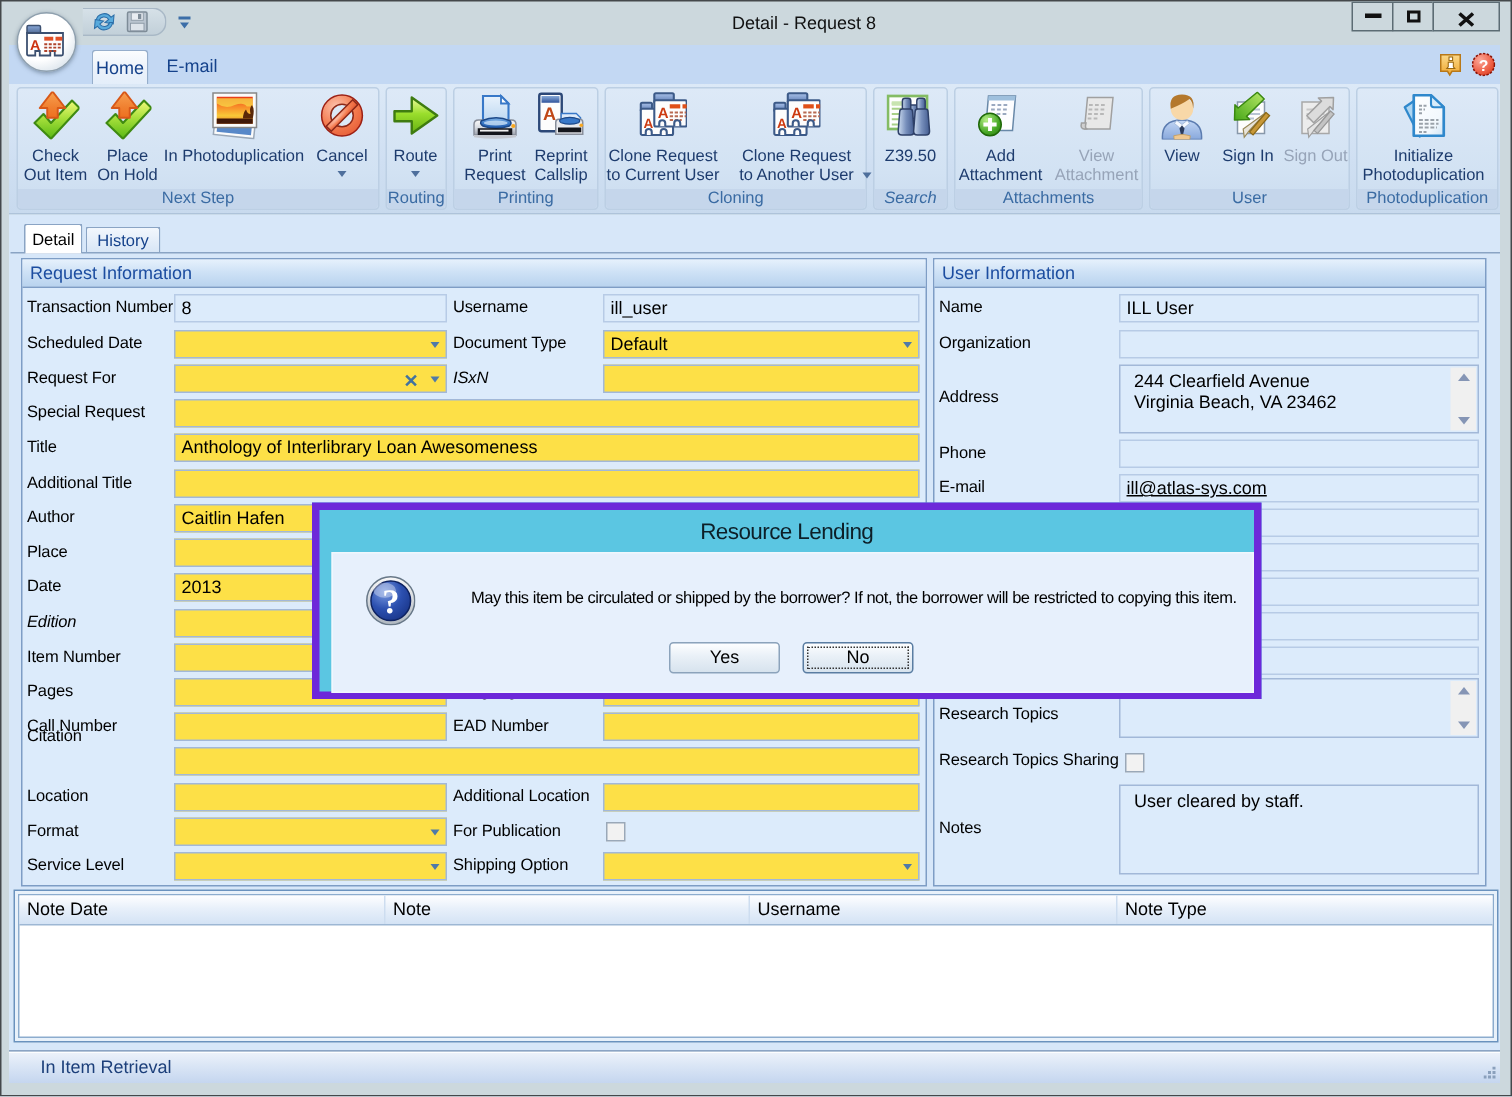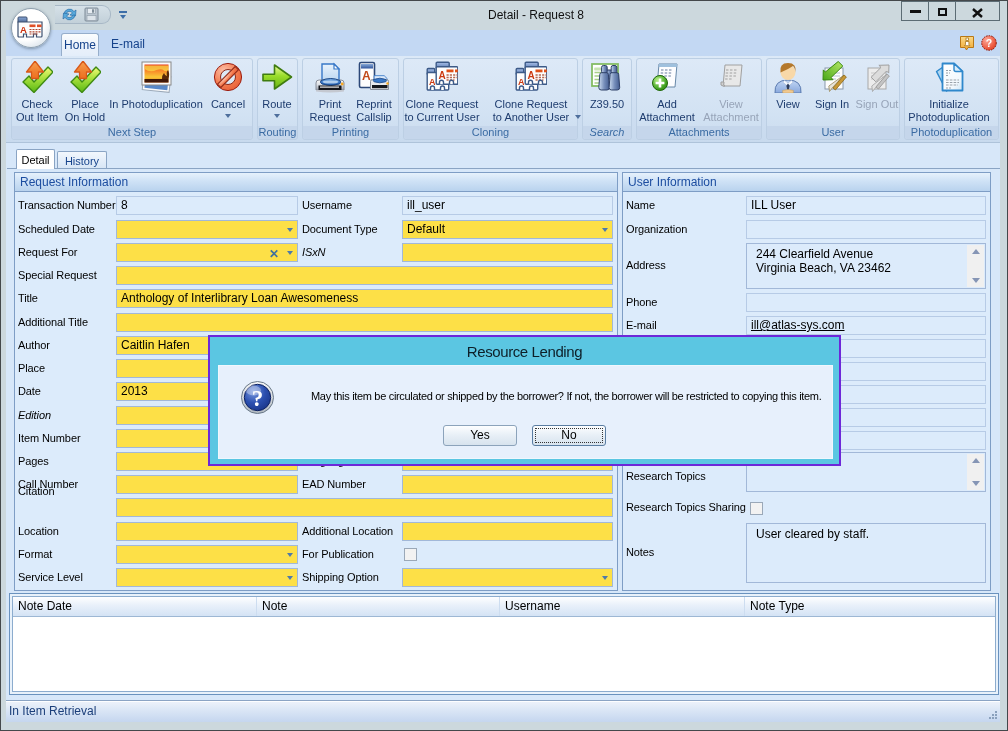--- a/index.html
+++ b/index.html
@@ -23,22 +23,22 @@
 .panel{background:#dcebfb;border:1px solid #7e9dc5;}
 .phead{position:absolute;left:0;top:0;width:100%;height:19px;background:linear-gradient(#e6f1fc,#cfe2f6 45%,#b9d3ee);border-bottom:1px solid #7e9dc5;font-size:12px;color:#1c4da0;line-height:19px;padding-left:5px;}
 .lbl{font-size:11px;letter-spacing:-0.1px;color:#000;line-height:19px;white-space:nowrap;}
 .fld{background:#fde047;border:1px solid #a2b8d8;height:19px;font-size:12px;line-height:17px;color:#000;padding-left:4px;white-space:nowrap;overflow:hidden;}
 .ro{background:#dcebfb;border-color:#b7cbe6;}
 .mbox{background:#dcebfb;border:1px solid #a2b8d8;}
 .da{position:absolute;right:4px;top:7px;width:0;height:0;border-left:3.5px solid transparent;border-right:3.5px solid transparent;border-top:4px solid #4f7aa8;}
 .sb{position:absolute;right:1px;top:1px;bottom:1px;width:17px;background:#f0f0f0;}
 .sbt{position:absolute;left:5px;width:0;height:0;border-left:4px solid transparent;border-right:4px solid transparent;}
 .notehead{font-size:12px;color:#000;line-height:19px;padding-left:5px;border-right:1px solid #cdddf0;}
-.statusbar{left:6px;top:700px;width:994px;height:22px;background:linear-gradient(#eef3fb,#dce7f6 40%,#c5d6ef);border-top:1px solid #8ba4c4;box-shadow:inset 0 1px 0 #fdfeff;}
-.dlg{left:208px;top:335px;width:633px;height:131px;background:#5bc6e2;border:2px solid #6d28d9;}
+.statusbar{left:6px;top:700px;width:994px;height:22px;background:linear-gradient(#eef3fb,#dce7f6 40%,#c5d6ef);border-top:1px solid #8ba4c4;box-shadow:inset 0 1px 0 #fdfeff;padding-left:18px;}
+.dlg{left:208px;top:335px;width:633px;height:131px;background:#5bc6e2;border:5px solid #6d28d9;}
 .dbtn{top:88px;width:74px;height:21px;background:linear-gradient(#fdfeff,#e9f0f7 45%,#d7e3ee);border:1px solid #8ca3bb;border-radius:3px;font-size:12px;color:#000;text-align:center;line-height:19px;}
 </style>
 </head>
 <body>
 <div class="win">
 
   <div class="abs titletext">Detail - Request 8</div>
   <div class="abs wbtn" style="left:901px;width:28px;"><span style="display:inline-block;width:11px;border-top:3px solid #111;vertical-align:3px;"></span></div>
   <div class="abs wbtn" style="left:928px;width:28px;"><span style="display:inline-block;width:9px;height:8px;border:2px solid #111;margin-top:5px;"></span></div>
   <div class="abs wbtn" style="left:955px;width:45px;"><svg width="11" height="10" viewBox="0 0 11 10" style="margin-top:6px;">

